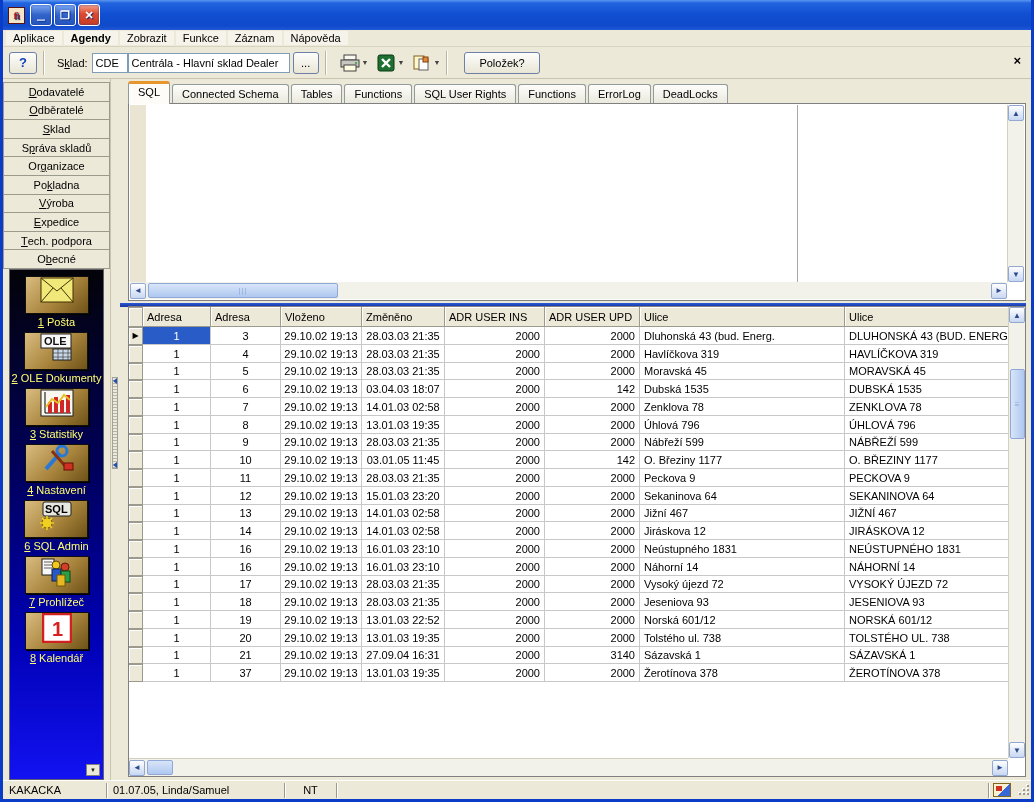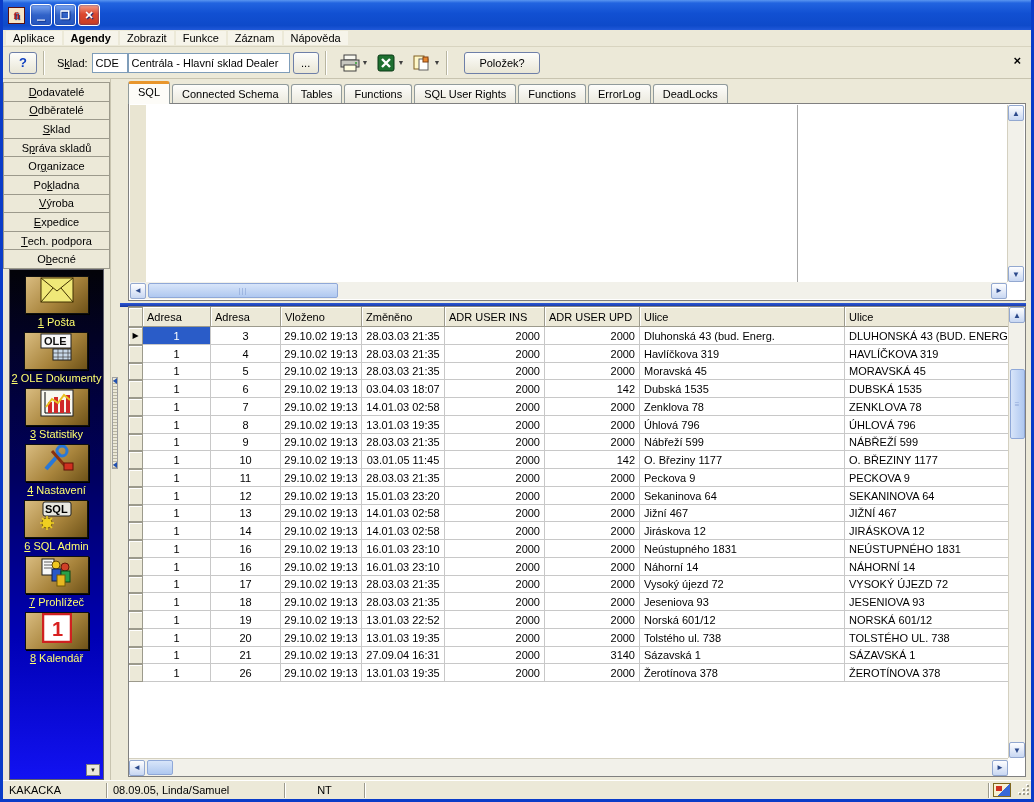--- a/index.html
+++ b/index.html
@@ -102,21 +102,21 @@
   .grid-vscroll .sb-thumb-v{margin-top:46px;}
   .grid-vscroll .down{margin-top:auto;}
   .grid-hscroll{position:absolute;left:0;right:17px;bottom:0;height:18px;background:#F2F1EA;border-top:1px solid #D4D0C0;display:flex;align-items:center;}
   .grid-hscroll .sb-thumb-h{width:26px;}
   .grid-hscroll .right{margin-left:auto;}
   
   .statusbar{height:19px;flex:0 0 19px;background:#ECE9D8;display:flex;align-items:center;border-top:1px solid #fff;}
   .scell{height:15px;display:flex;align-items:center;padding:0 6px;border-right:1px solid #9C9A8C;box-shadow:1px 0 0 #fff;white-space:nowrap;}
   .scell.c0{width:104px;}
   .scell.c1{width:178px;}
-  .scell.c2{width:80px;justify-content:center;}
+  .scell.c2{width:52px;justify-content:center;}
   .scell.fill{flex:1;border-right:1px solid #9C9A8C;}
   .status-icon{width:18px;height:14px;margin:0 4px;background:linear-gradient(135deg,#F8F0D0 55%,#3868D8 55%);border:1px solid #806820;position:relative;}
   .status-icon::after{content:"";position:absolute;left:2px;top:2px;width:6px;height:5px;background:#D03020;}
   .grip{width:14px;height:14px;position:relative;margin-left:2px;}
   .grip i{position:absolute;width:2px;height:2px;background:#9C9A8C;box-shadow:-1px -1px 0 #fff;}
   .grip i:nth-child(1){right:2px;bottom:10px;}
   .grip i:nth-child(2){right:2px;bottom:6px;}
   .grip i:nth-child(3){right:6px;bottom:6px;}
   .grip i:nth-child(4){right:2px;bottom:2px;}
   .grip i:nth-child(5){right:6px;bottom:2px;}
@@ -540,21 +540,21 @@
               <div class="gcell al-c" style="flex-basis: 81px;">29.10.02 19:13</div>
               <div class="gcell al-c" style="flex-basis: 83px;">27.09.04 16:31</div>
               <div class="gcell al-r" style="flex-basis: 100px;">2000</div>
               <div class="gcell al-r" style="flex-basis: 95px;">3140</div>
               <div class="gcell " style="flex-basis: 205px;">Sázavská 1</div>
               <div class="gcell " style="flex-basis: 172px;">SÁZAVSKÁ 1</div>
             </div>
             <div class="grow">
               <div class="gsel"></div>
               <div class="gcell al-c" style="flex-basis: 68px;">1</div>
-              <div class="gcell al-c" style="flex-basis: 70px;">26</div>
+              <div class="gcell al-c" style="flex-basis: 70px;">37</div>
               <div class="gcell al-c" style="flex-basis: 81px;">29.10.02 19:13</div>
               <div class="gcell al-c" style="flex-basis: 83px;">13.01.03 19:35</div>
               <div class="gcell al-r" style="flex-basis: 100px;">2000</div>
               <div class="gcell al-r" style="flex-basis: 95px;">2000</div>
               <div class="gcell " style="flex-basis: 205px;">Žerotínova 378</div>
               <div class="gcell " style="flex-basis: 172px;">ŽEROTÍNOVA 378</div>
             </div>
           </div>
         <div class="grid-vscroll">
           <div class="sb-btn">▲</div>
@@ -566,21 +566,21 @@
           <div class="sb-thumb-h"></div>
           <div class="sb-btn right">►</div>
         </div>
       </div>
 
     </div>
   </div>
 
   <div class="statusbar" id="statusbar">
     <div class="scell c0">KAKACKA</div>
-      <div class="scell c1">08.09.05, Linda/Samuel</div>
+      <div class="scell c1">01.07.05, Linda/Samuel</div>
       <div class="scell c2">NT</div>
       <div class="scell fill"></div>
     <div class="status-icon"></div>
     <div class="grip">
         <i></i>
         <i></i>
         <i></i>
         <i></i>
         <i></i>
         <i></i>

